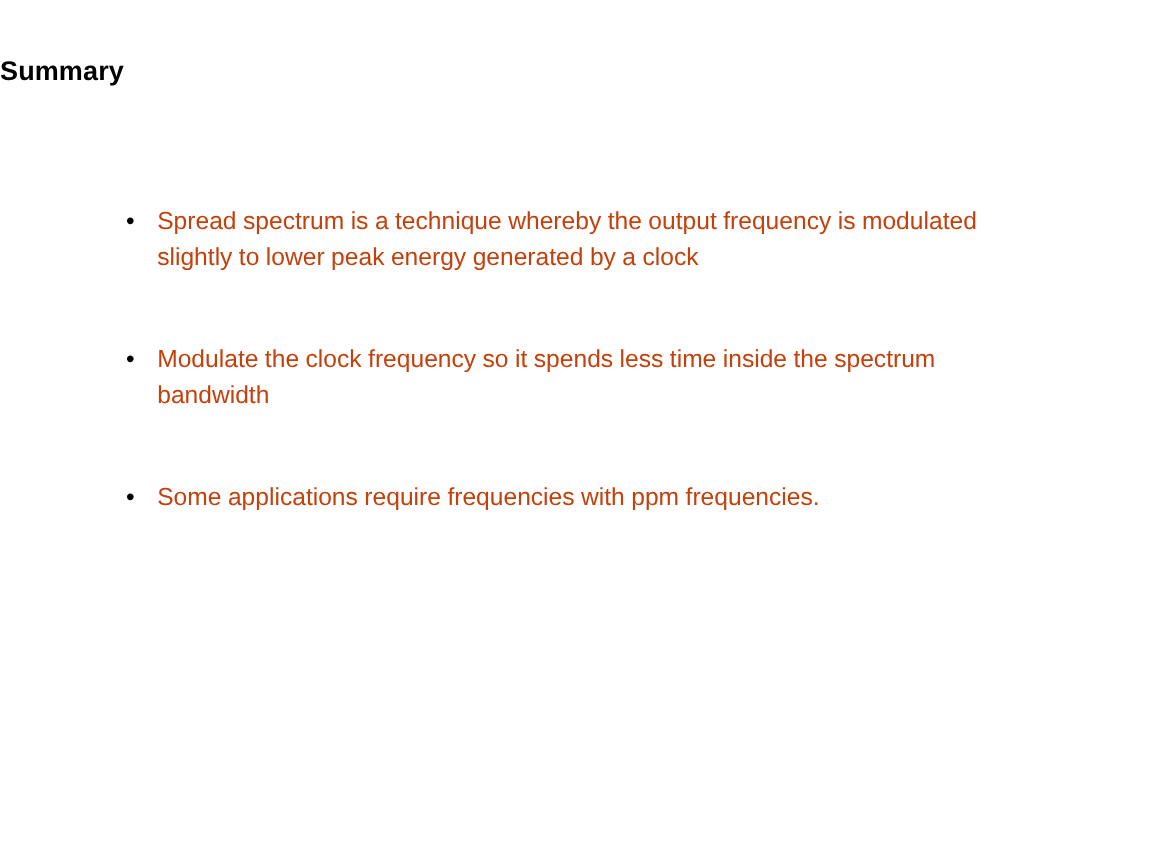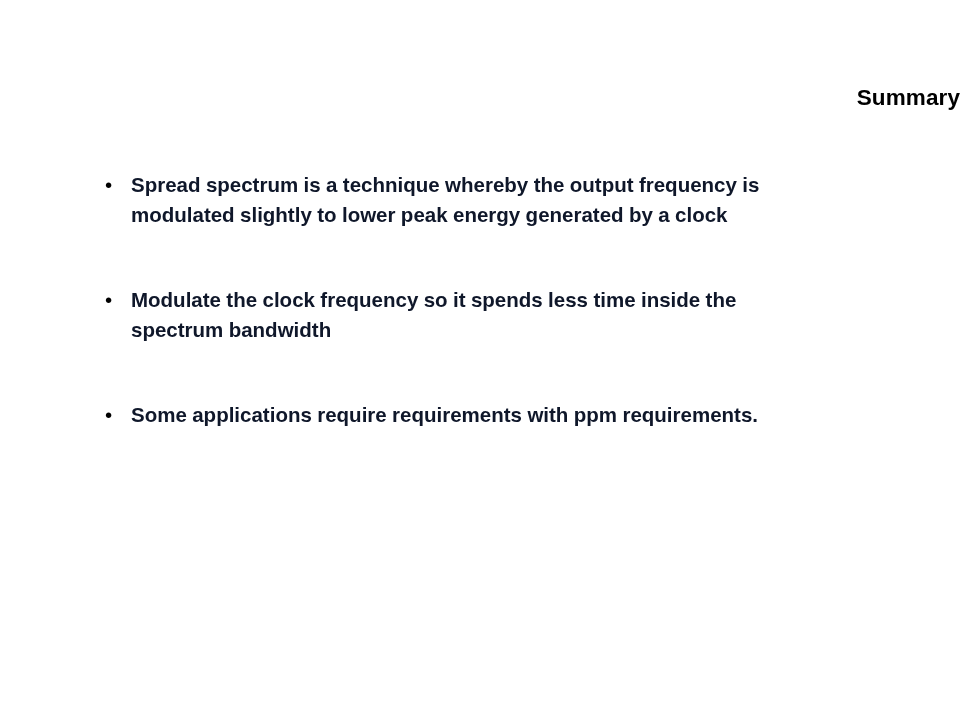--- a/index.html
+++ b/index.html
@@ -21,27 +21,26 @@
     height: 720px;
     background: #ffffff;
     box-sizing: border-box;
   }
 
   .slide-title {
     position: absolute;
     left: 0;
     top: 48px;
     width: 960px;
-    text-align: right;
+    text-align: left;
     font-size: 22.5px;
     font-weight: bold;
     letter-spacing: 0.1px;
     color: #000000;
     line-height: 1.1;
-    margin-top: 38px;
   }
 
   .body-area {
     position: absolute;
     left: 105px;
     top: 170px;
     width: 730px;
   }
 
   .bullet-item {
@@ -63,24 +62,23 @@
     line-height: 29.5px;
     text-align: left;
     color: #000000;
   }
 
   .bullet-text {
     flex: 1 1 auto;
     max-width: 690px;
     font-size: 20.5px;
     line-height: 29.5px;
-    color: #0f172a;
+    color: #c2410c;
     text-align: left;
     word-spacing: -0.3px;
-    font-weight: bold;
   }
 </style>
 </head>
 <body>
 
 <div class="slide">
 
   <div class="slide-title">Summary</div>
 
   <div class="body-area">
@@ -90,18 +88,18 @@
       <span class="bullet-text">Spread spectrum is a technique whereby the output frequency is modulated slightly to lower peak energy generated by a clock</span>
     </div>
 
     <div class="bullet-item">
       <span class="bullet-marker">•</span>
       <span class="bullet-text">Modulate the clock frequency so it spends less time inside the spectrum bandwidth</span>
     </div>
 
     <div class="bullet-item">
       <span class="bullet-marker">•</span>
-      <span class="bullet-text">Some applications require requirements with ppm requirements.</span>
+      <span class="bullet-text">Some applications require frequencies with ppm frequencies.</span>
     </div>
 
   </div>
 
 </div>
 
 </body></html>

